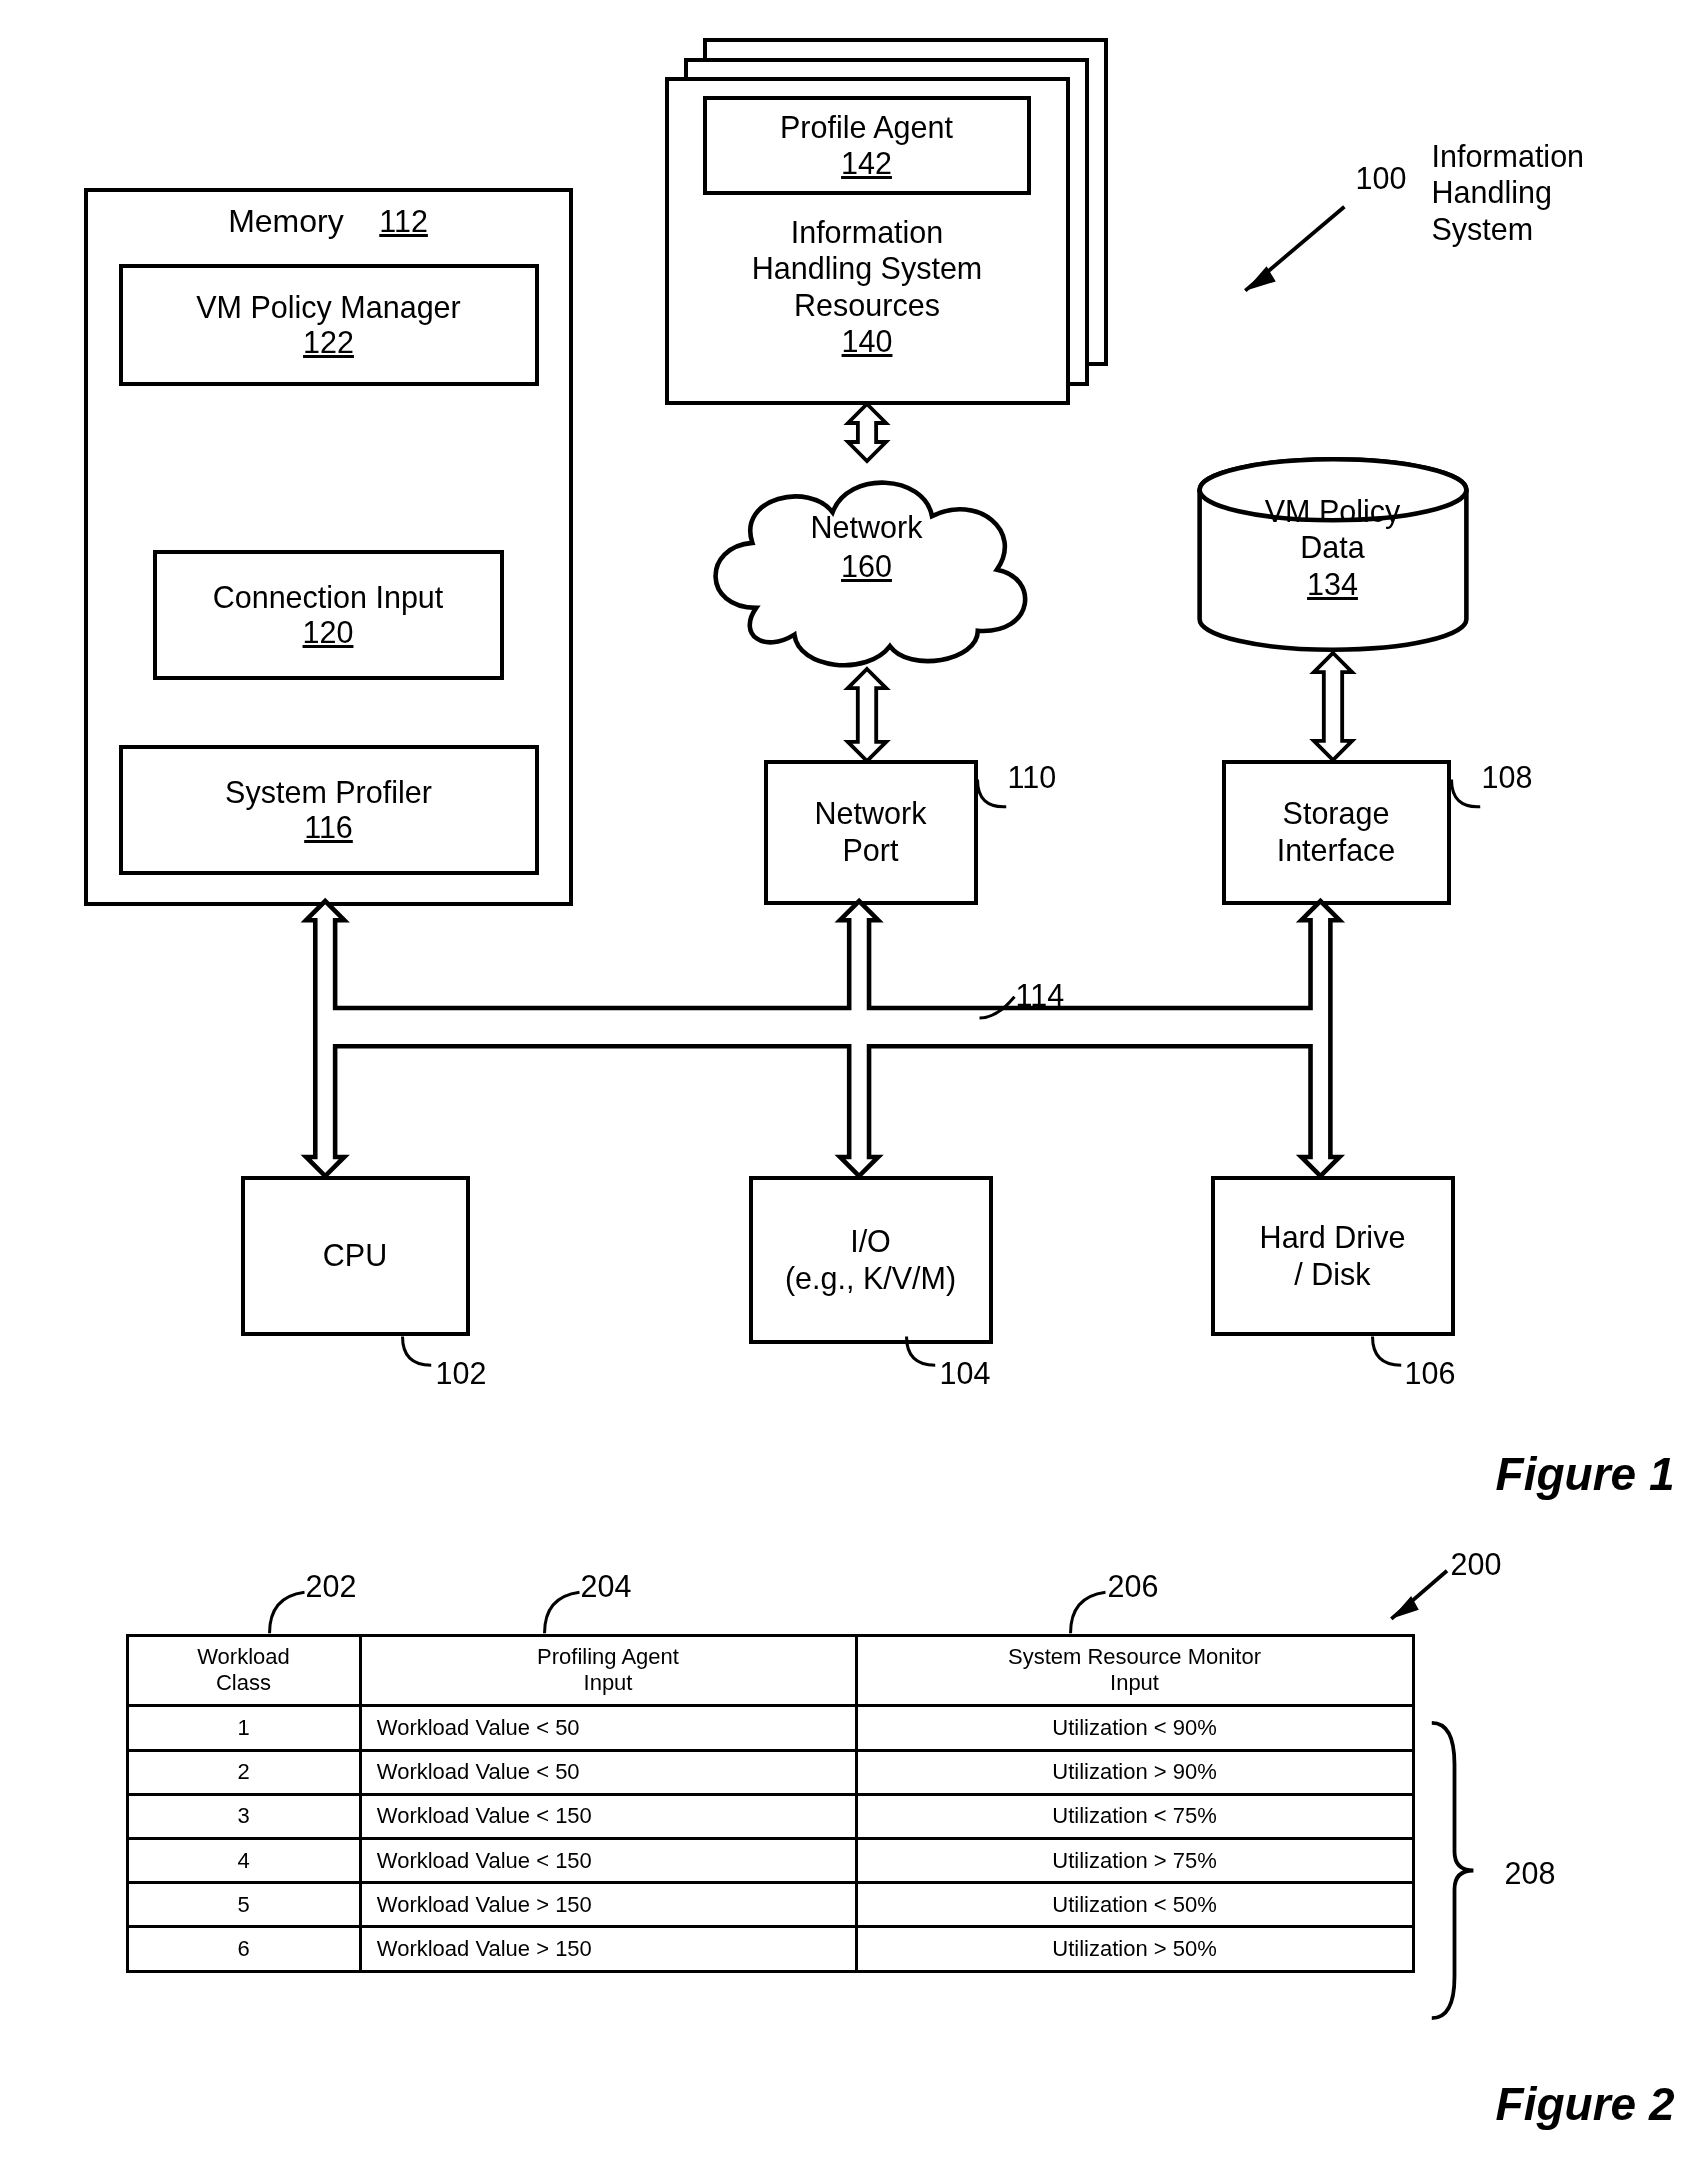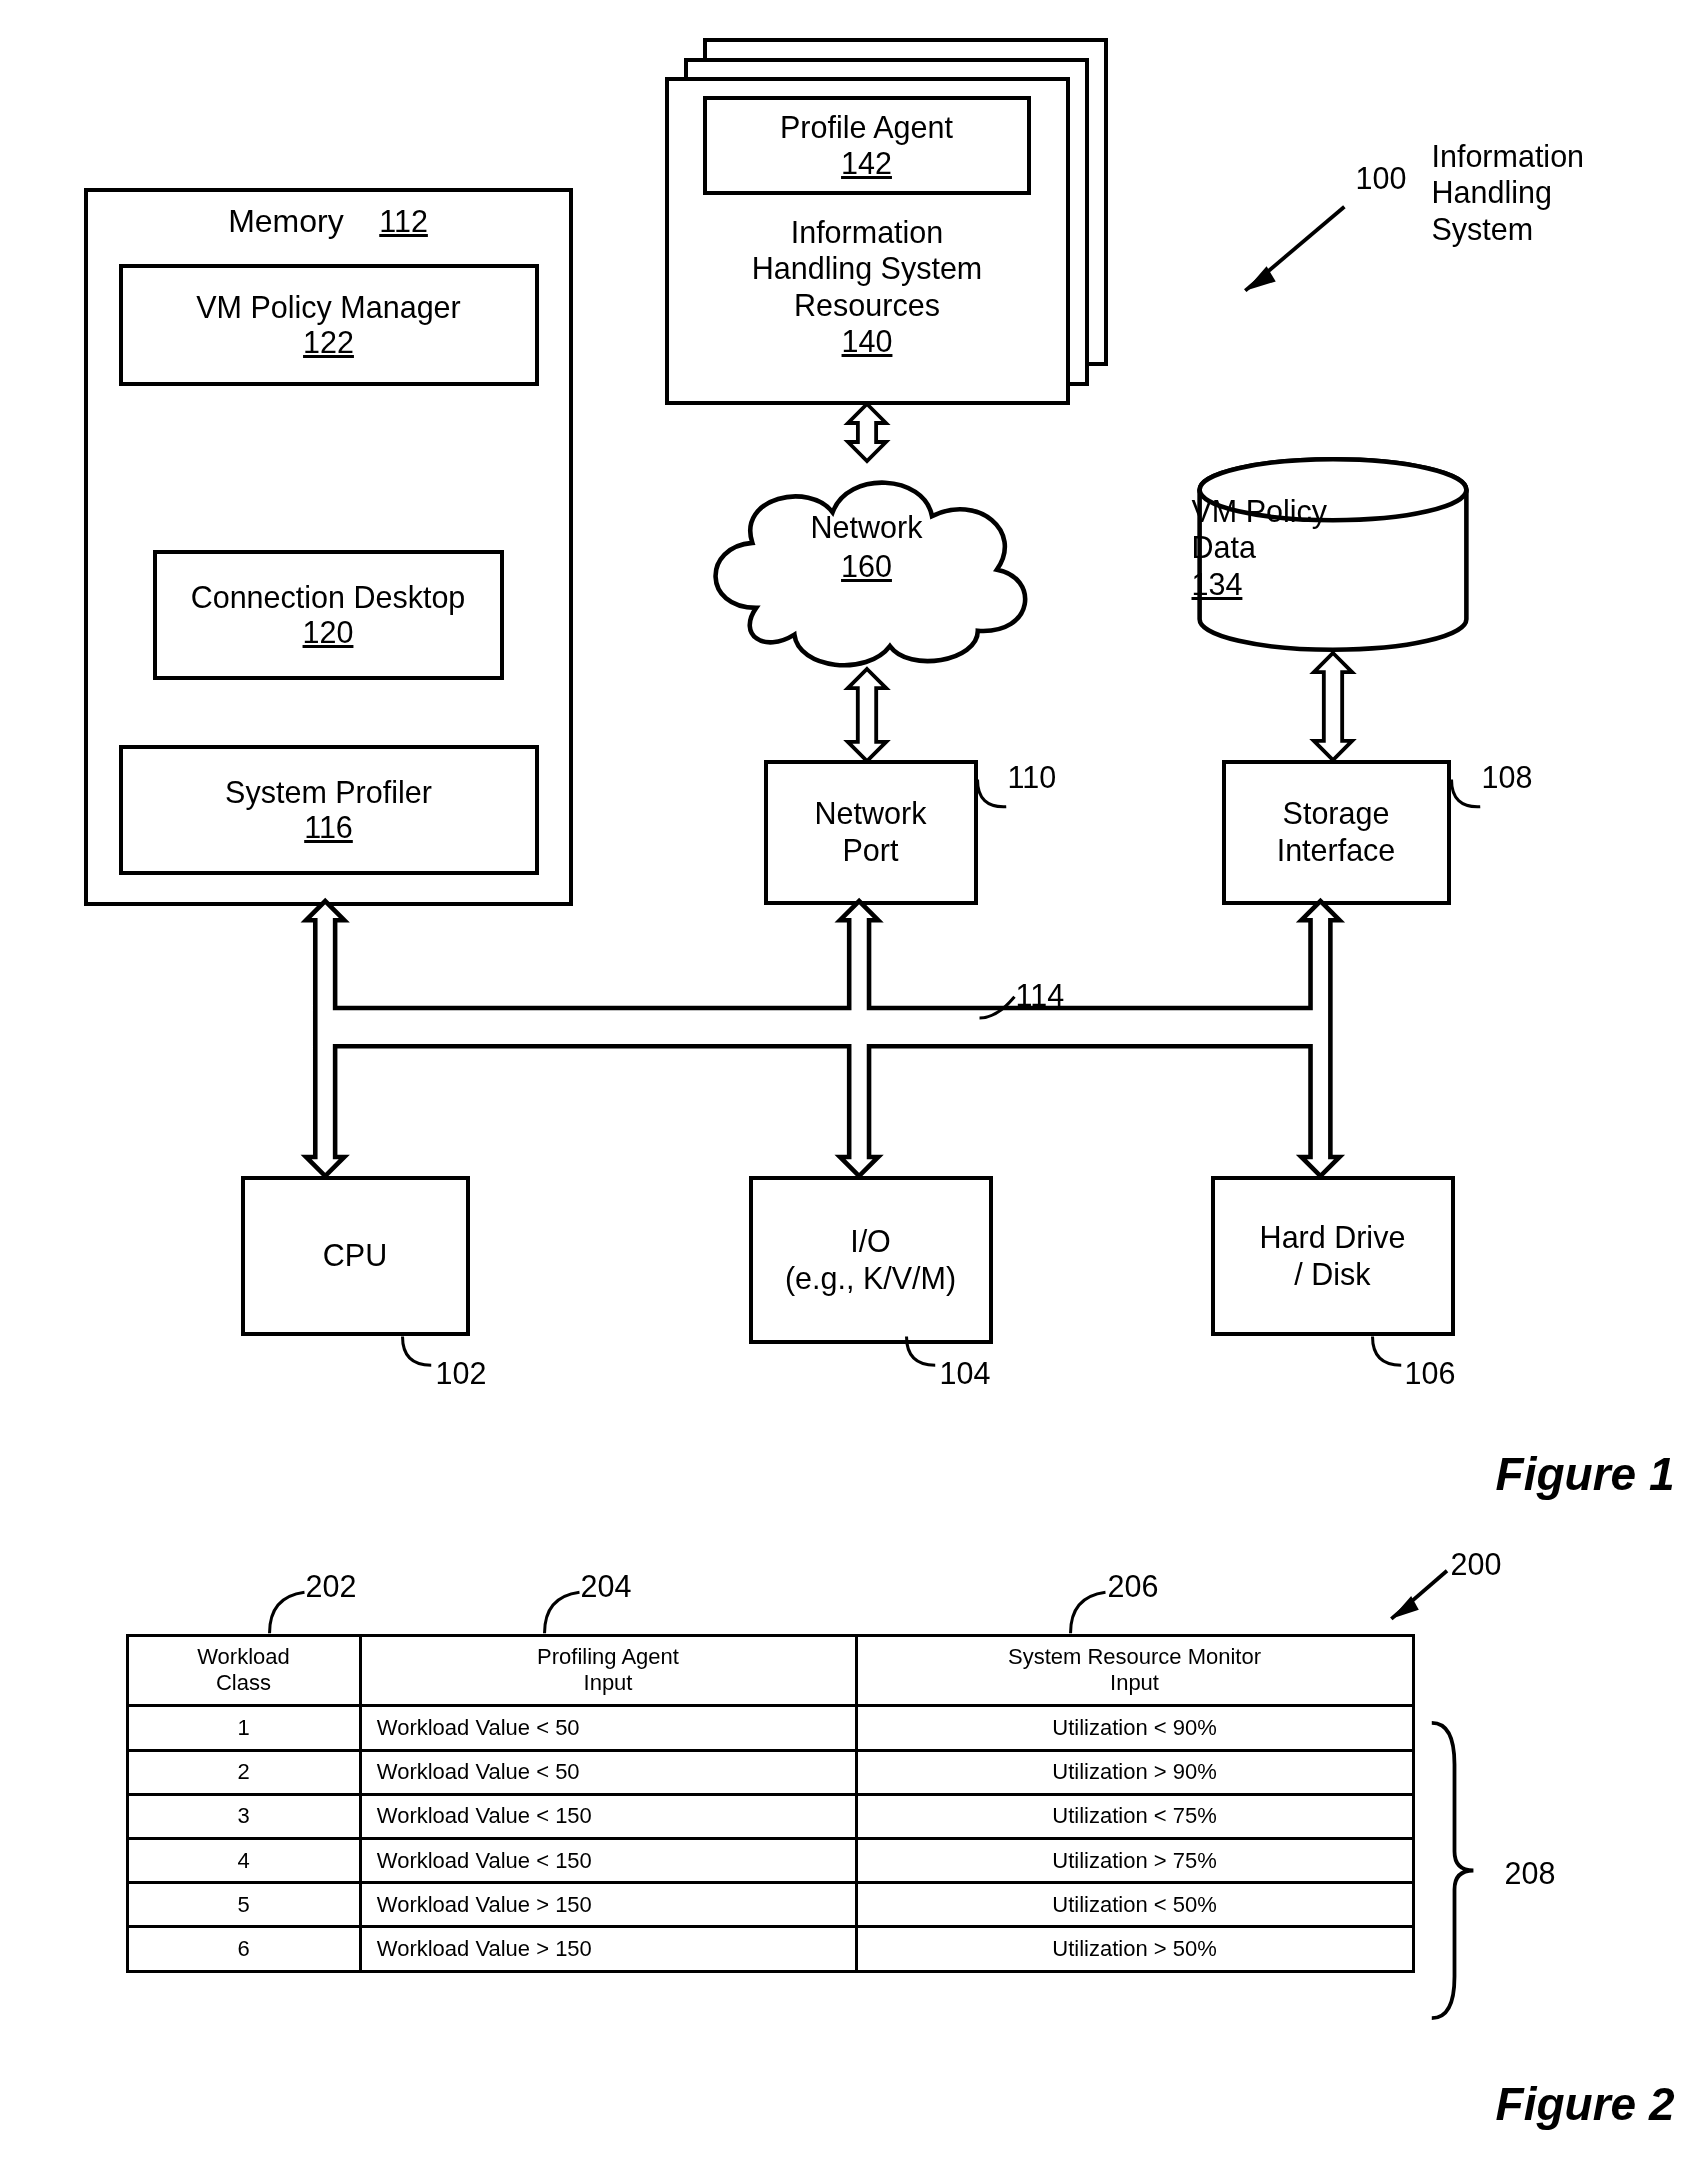--- a/index.html
+++ b/index.html
@@ -31,21 +31,21 @@
   .ihsr-text { position:absolute; left:634px; top:183px; width:405px; text-align:center; font-size:30.5px; line-height:1.2; }
 
   
   .cloud { position:absolute; left: 664px; top: 424px; width: 344px; height: 214px; }
   .cloud svg { width:100%; height:100%; }
   .cloud-text { position:absolute; left: 664px; top: 477px; width:344px; text-align:center; font-size:30.5px; line-height:1.3; }
 
   
   .db { position:absolute; left:1161px; top:424px; width:282px; height:199px; }
   .db svg { width:100%; height:100%; }
-  .db-text { position:absolute; left:1161px; top:462px; width:282px; text-align:left; font-size:30.5px; line-height:1.2; }
+  .db-text { position:absolute; left:1161px; top:462px; width:282px; text-align:center; font-size:30.5px; line-height:1.2; }
 
   .net-port { left: 733px; top: 729px; width: 214px; height: 145px; }
   .storage  { left: 1191px; top: 729px; width: 229px; height: 145px; }
 
   .ref { position:absolute; font-size:30.5px; }
 
   
   .cpu  { left: 210px; top: 1145px; width: 229px; height: 160px; }
   .io   { left: 718px; top: 1145px; width: 244px; height: 168px; }
   .disk { left: 1180px; top: 1145px; width: 244px; height: 160px; }
@@ -94,21 +94,21 @@
   <div class="memory-title">
     <span>Memory</span>&nbsp;&nbsp;&nbsp;
     <span class="num">112</span>
   </div>
 
   <div class="inner vm-policy">
     <span class="lbl">VM Policy Manager</span>
     <span class="num">122</span>
   </div>
   <div class="inner conn-brk">
-    <span class="lbl">Connection Desktop</span>
+    <span class="lbl">Connection Input</span>
     <span class="num">120</span>
   </div>
   <div class="inner sys-prof">
     <span class="lbl">System Profiler</span>
     <span class="num">116</span>
   </div>
 
   <div class="cloud">
     <svg viewBox="0 0 450 280">
       <path d="M 80 200

